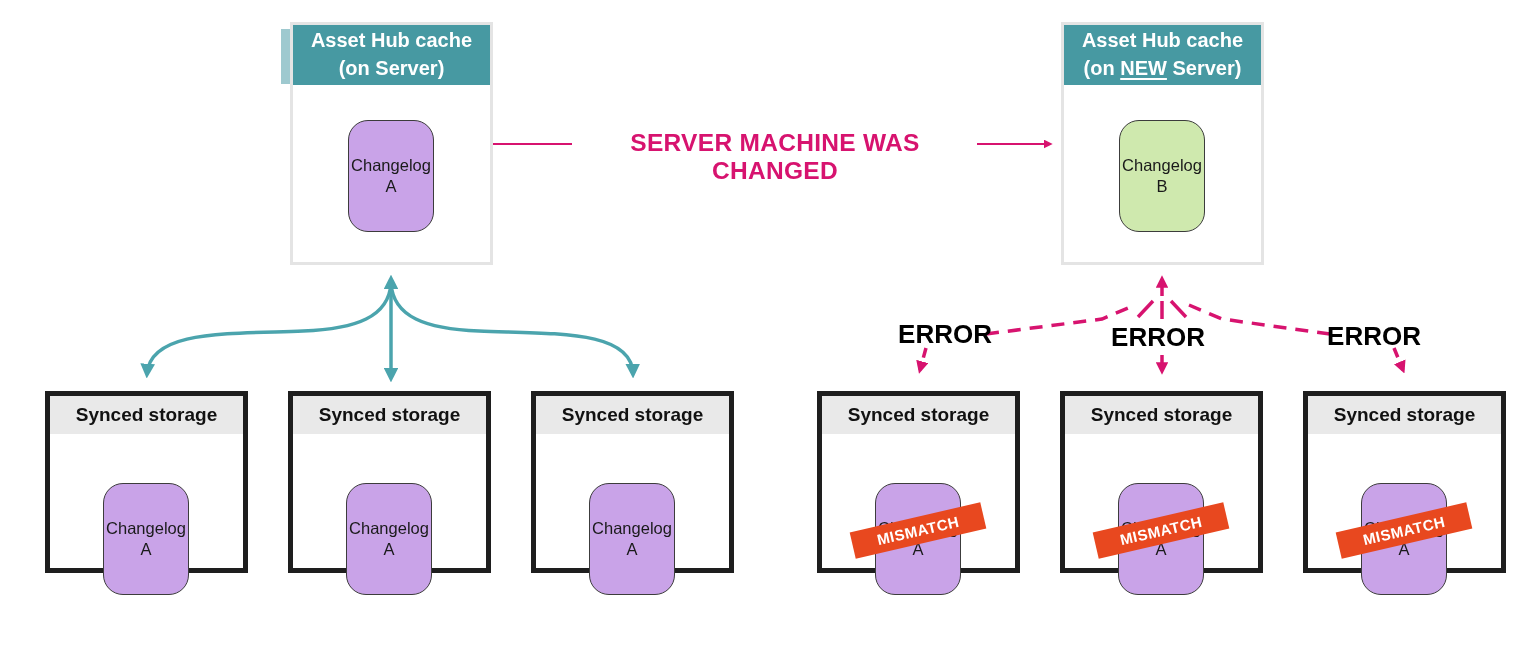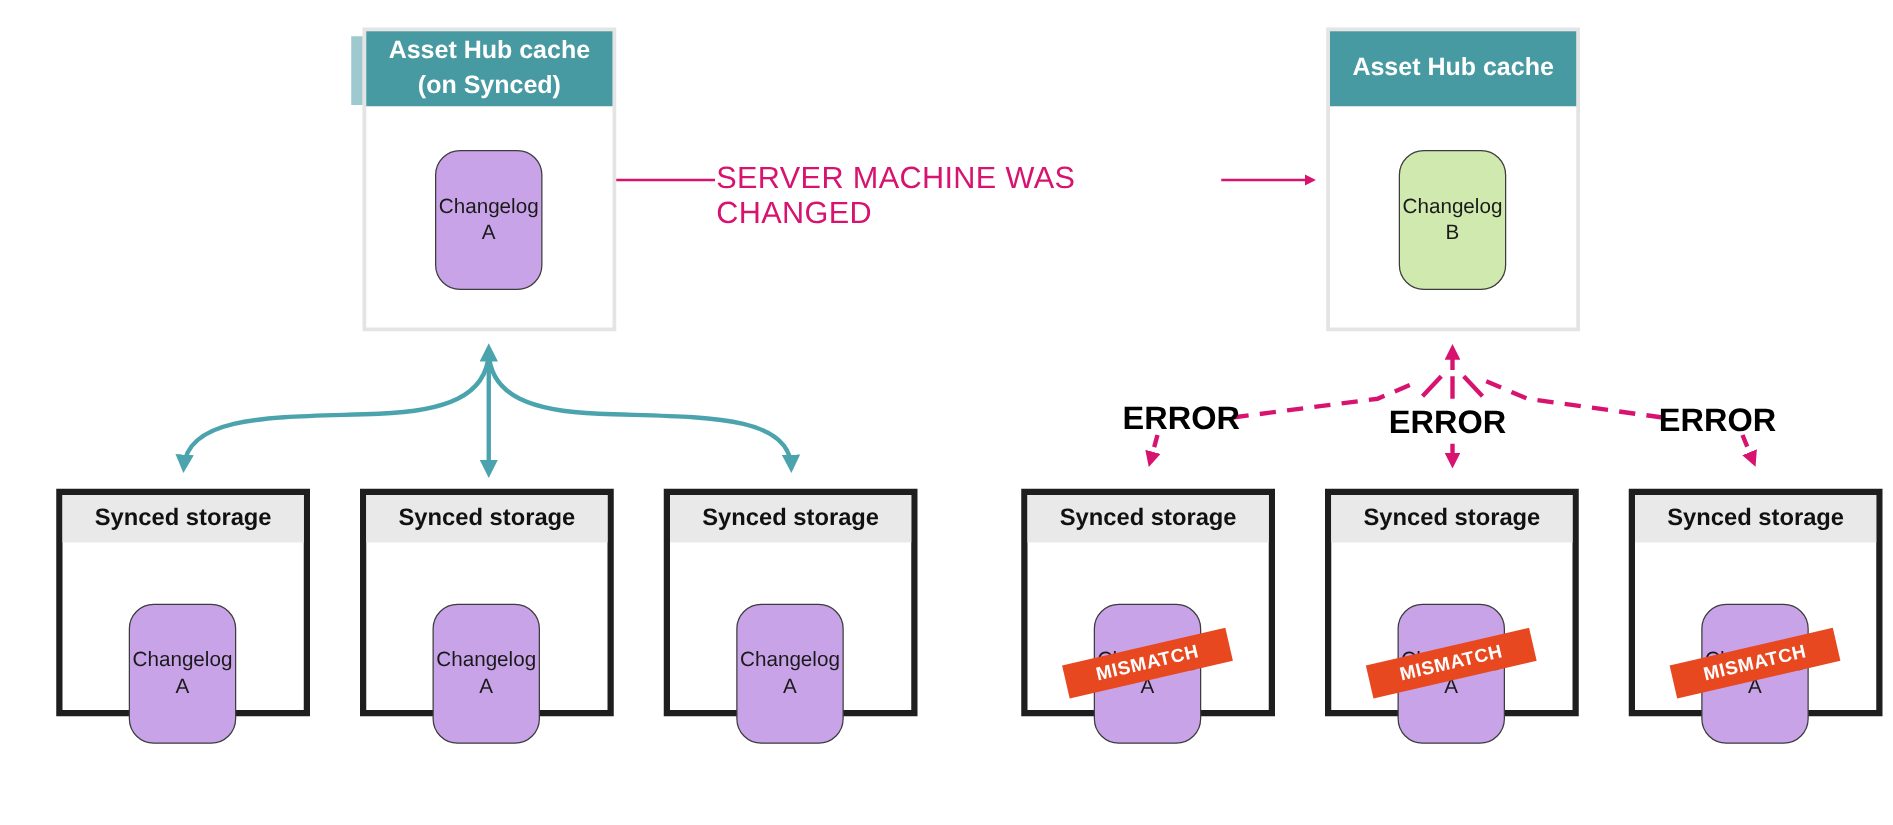--- a/index.html
+++ b/index.html
@@ -41,22 +41,22 @@
   }
   .storage .chip{left:53px;top:87px;}
   
   .banner{
     position:absolute;left:29px;top:121px;width:134px;height:27px;background:#e8481f;
     transform:rotate(-13deg);display:flex;justify-content:center;align-items:center;
     color:#ffffff;font-weight:bold;font-size:15px;letter-spacing:0.5px;z-index:3;
   }
   
   .center-label{
-    position:absolute;left:553px;top:129px;width:404px;
-    color:#d7136f;font-weight:normal;font-size:24.5px;letter-spacing:0.3px;z-index:2;
+    position:absolute;left:553px;top:129px;width:404px;text-align:center;
+    color:#d7136f;font-weight:bold;font-size:24.5px;letter-spacing:0.3px;z-index:2;
   }
   .error-label{
     position:absolute;width:100px;text-align:center;color:#000000;
     font-size:26px;font-weight:600;z-index:2;
   }
   #error-0{left:875px;top:319px;}
   #error-1{left:1088px;top:322px;}
   #error-2{left:1304px;top:321px;}
   
   #connectors{position:absolute;left:0;top:0;width:1514px;height:660px;pointer-events:none;z-index:1;}
@@ -100,31 +100,32 @@
       <line x1="906" y1="348" x2="900" y2="370" stroke-dasharray="10 7" marker-end="url(#mMag)"></line>
       <line x1="1142" y1="355" x2="1142" y2="371" stroke-dasharray="10 7" marker-end="url(#mMag)"></line>
       <line x1="1374" y1="348" x2="1383" y2="370" stroke-dasharray="10 7" marker-end="url(#mMag)"></line>
     </g>
   </svg>
 
   <div class="hub" style="left:270px;">
     <div class="hub-tab"></div>
     <div class="hub-header">
       <div>Asset Hub cache</div>
-      <div>(on Synced)</div>
+      <div>(on Server)</div>
     </div>
     <div class="chip purple">
       <span>Changelog</span>
       <span>A</span>
     </div>
   </div>
 
   <div class="hub" style="left:1041px;">
     <div class="hub-header">
       <div>Asset Hub cache</div>
+      <div><span>(on </span><span style="text-decoration:underline;text-underline-offset:3px;">NEW</span><span> Server)</span></div>
     </div>
     <div class="chip green">
       <span>Changelog</span>
       <span>B</span>
     </div>
   </div>
 
   <div class="center-label">SERVER MACHINE WAS CHANGED</div>
 
   <div class="error-label" id="error-0">ERROR</div>

